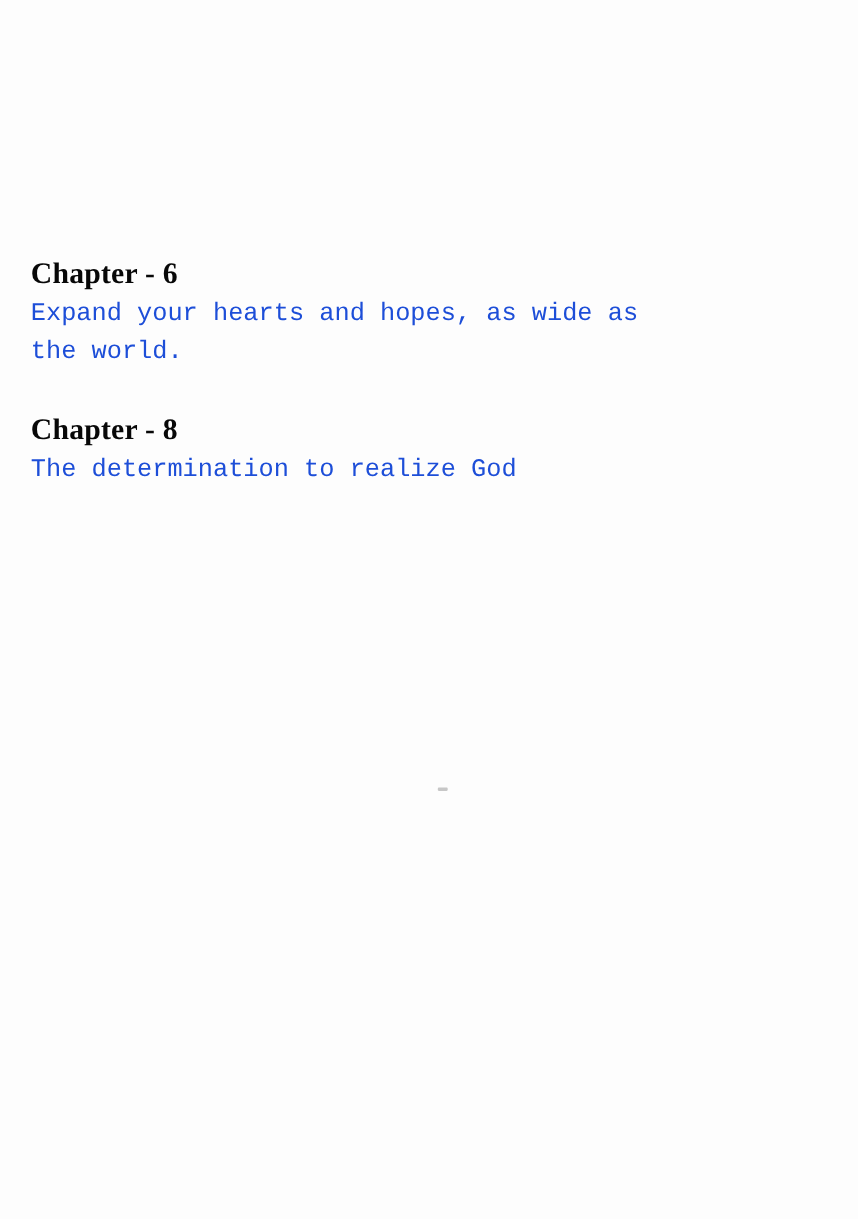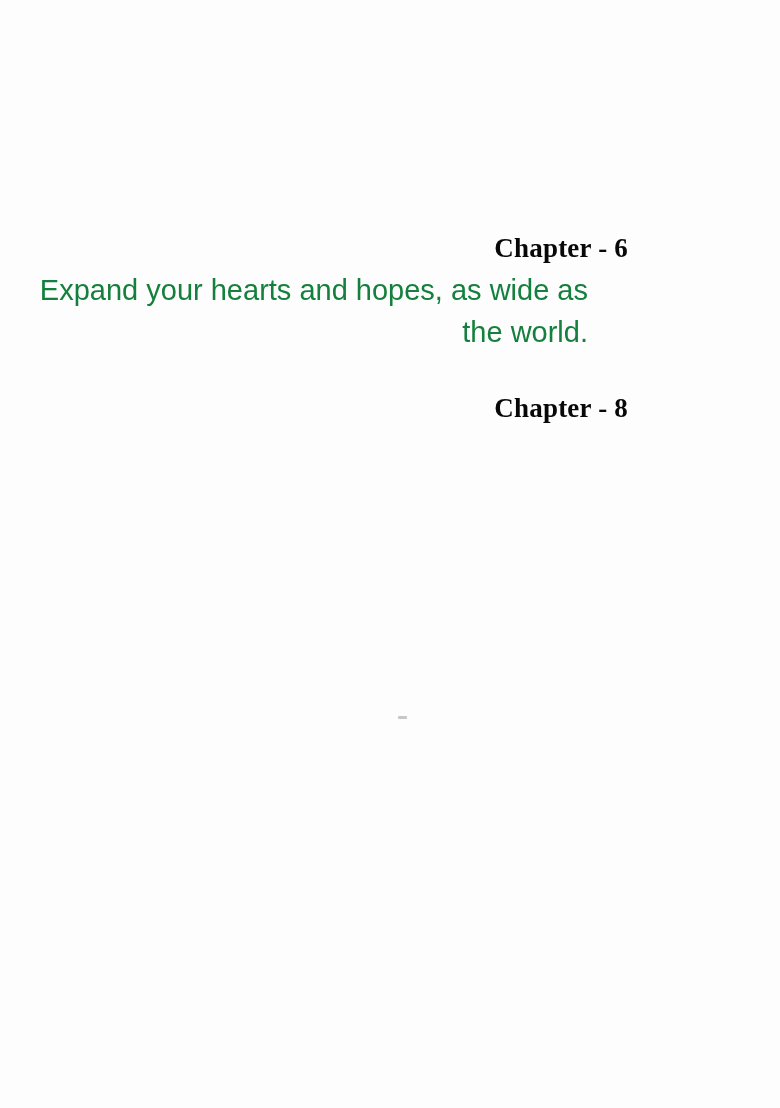--- a/index.html
+++ b/index.html
@@ -12,46 +12,45 @@
     height: 1108px;
     position: relative;
     font-family: "Liberation Serif", serif;
     color: #0a0a0a;
     overflow: hidden;
   }
   .page {
     position: absolute;
     inset: 0;
     background: #fdfdfd;
-    text-align: right;
   }
   .content {
     position: absolute;
     left: 28px;
     top: 232px;
     width: 600px;
   }
   .entry {
     margin-bottom: 38px;
   }
   .entry-heading {
     font-family: "Liberation Serif", serif;
     font-weight: bold;
     font-size: 27px;
     line-height: 1.22;
     letter-spacing: 0.2px;
     margin: 0 0 4px 0;
     color: #080808;
   }
   .entry-body {
-    font-family: Liberation Sans, sans-serif;
-    font-size: 29px;
+    font-family: Liberation Mono, monospace;
+    font-size: 23px;
     line-height: 1.46;
     margin: 0;
-    color: #15803d;
+    color: #1d4ed8;
     max-width: 560px;
   }
   .speck {
     position: absolute;
     left: 398px;
     top: 716px;
     width: 9px;
     height: 3px;
     background: #bdbdbd;
     border-radius: 1px;
@@ -65,19 +64,20 @@
 
   <div class="content">
 
     <div class="entry">
       <p class="entry-heading">Chapter - 6</p>
       <p class="entry-body">Expand your hearts and hopes, as wide as the world.</p>
     </div>
 
     <div class="entry">
       <p class="entry-heading">Chapter - 8</p>
+      <p class="entry-body">The determination to realize God</p>
     </div>
 
   </div>
 
   <div class="speck"></div>
 
 </div>
 
 </body></html>

